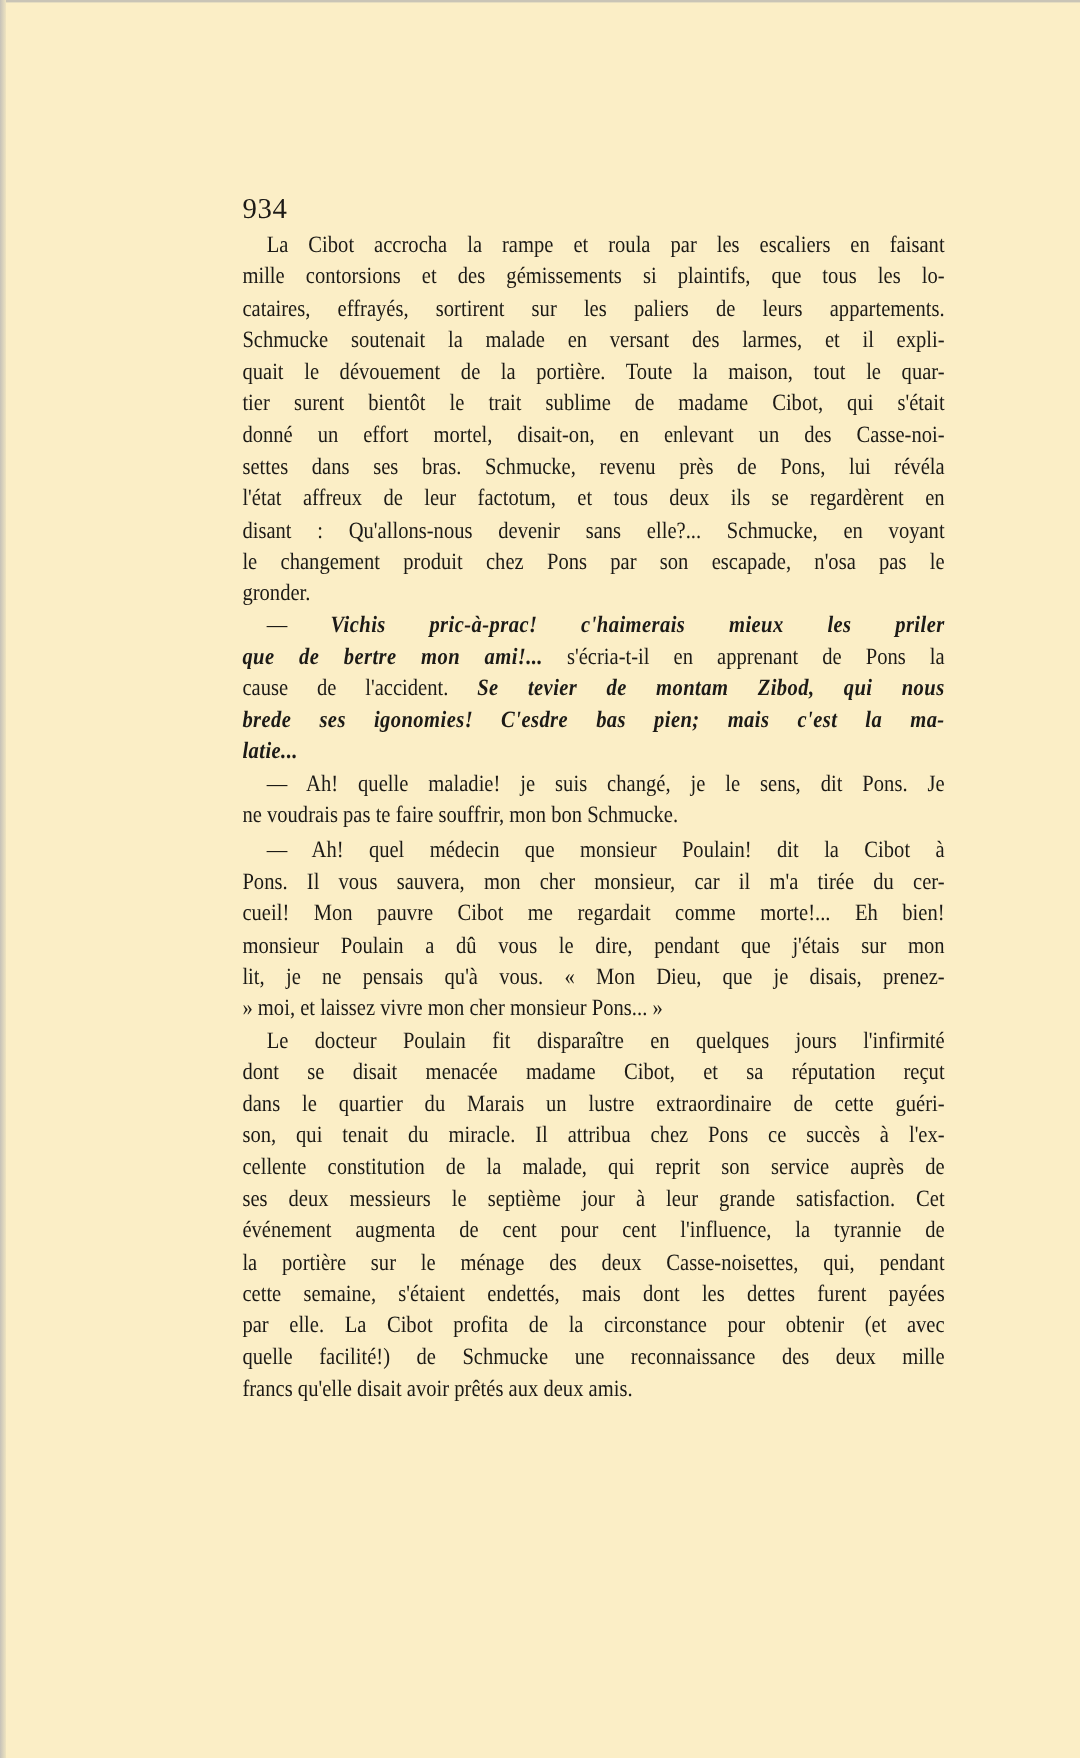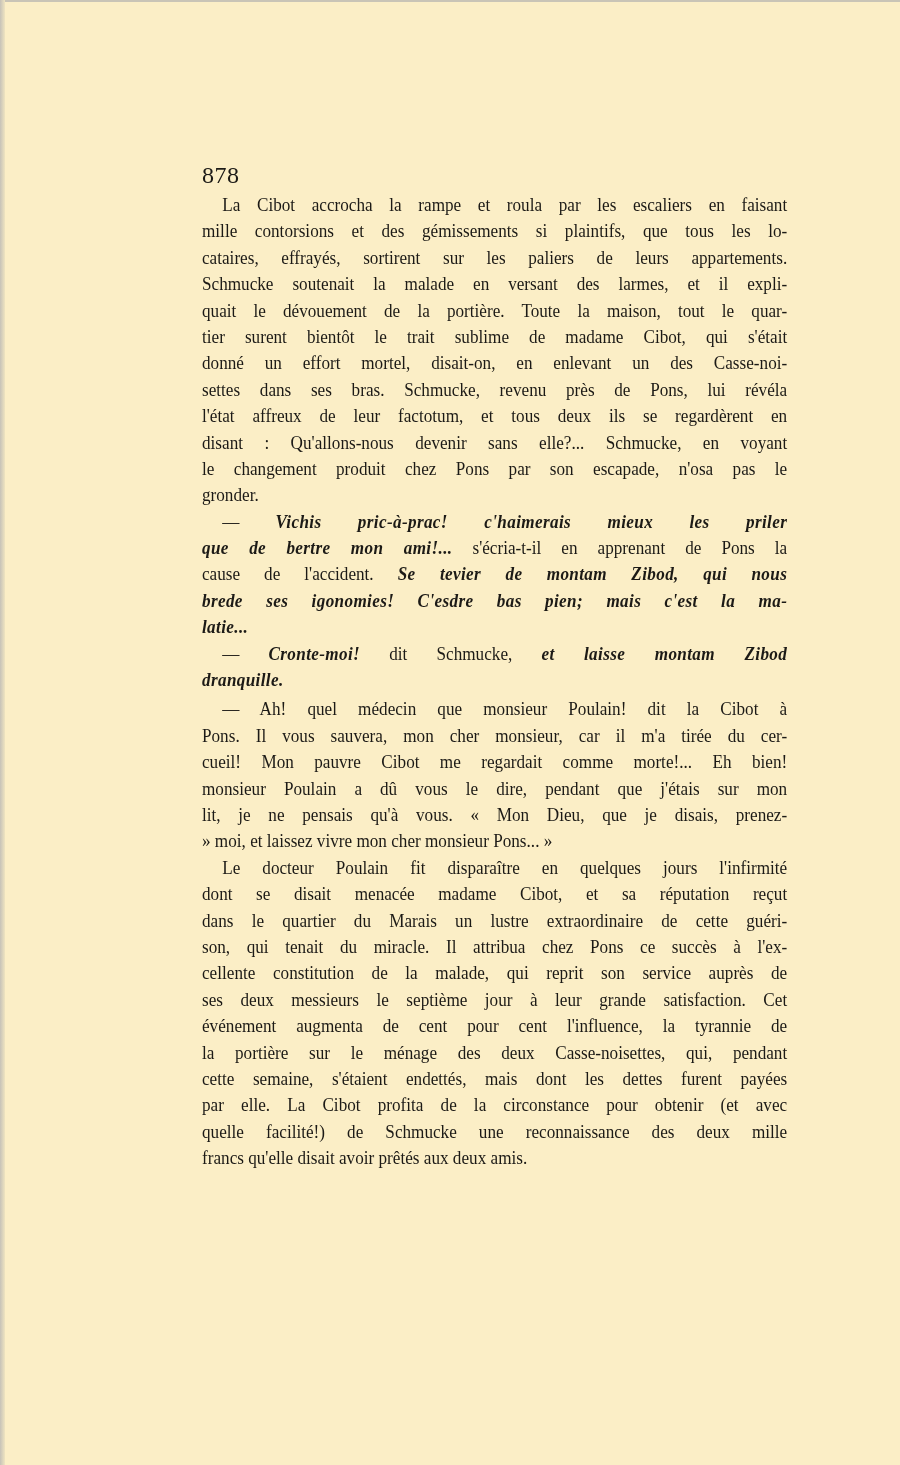--- a/index.html
+++ b/index.html
@@ -77,21 +77,21 @@
     .gap { height: 3px; }
   </style>
 </head>
 <body>
 
 <div class="page-edge-top"></div>
 <div class="page-edge-left"></div>
 
 <div class="page">
   <div class="running-head">
-    <span class="page-number">878</span>
+    <span class="page-number">934</span>
   </div>
 
   <div id="text-body">
       <div>
         <span class="line indent"><span>La Cibot accrocha la rampe et roula par les escaliers en faisant</span></span>
         <span class="line"><span>mille contorsions et des gémissements si plaintifs, que tous les lo-</span></span>
         <span class="line"><span>cataires, effrayés, sortirent sur les paliers de leurs appartements.</span></span>
         <span class="line"><span>Schmucke soutenait la malade en versant des larmes, et il expli-</span></span>
         <span class="line"><span>quait le dévouement de la portière. Toute la maison, tout le quar-</span></span>
         <span class="line"><span>tier surent bientôt le trait sublime de madame Cibot, qui s'était</span></span>
@@ -103,22 +103,22 @@
         <span class="line last"><span>gronder.</span></span>
       </div>
       <div>
         <span class="line indent"><span>— </span><span class="it">Vichis pric-à-prac! c'haimerais mieux les priler</span></span>
         <span class="line"><span class="it">que de bertre mon ami!...</span><span> s'écria-t-il en apprenant de Pons la</span></span>
         <span class="line"><span>cause de l'accident. </span><span class="it">Se tevier de montam Zibod, qui nous</span></span>
         <span class="line"><span class="it">brede ses igonomies! C'esdre bas pien; mais c'est la ma-</span></span>
         <span class="line last"><span class="it">latie...</span></span>
       </div>
       <div>
-        <span class="line indent"><span>— </span><span class="it">Cronte-moi!</span><span> dit Schmucke, </span><span class="it">et laisse montam Zibod</span></span>
-        <span class="line last"><span class="it">dranquille.</span></span>
+        <span class="line indent"><span>— Ah! quelle maladie! je suis changé, je le sens, dit Pons. Je</span></span>
+        <span class="line last"><span>ne voudrais pas te faire souffrir, mon bon Schmucke.</span></span>
       </div>
       <div class="gap"></div>
       <div>
         <span class="line indent"><span>— Ah! quel médecin que monsieur Poulain! dit la Cibot à</span></span>
         <span class="line"><span>Pons. Il vous sauvera, mon cher monsieur, car il m'a tirée du cer-</span></span>
         <span class="line"><span>cueil! Mon pauvre Cibot me regardait comme morte!... Eh bien!</span></span>
         <span class="line"><span>monsieur Poulain a dû vous le dire, pendant que j'étais sur mon</span></span>
         <span class="line"><span>lit, je ne pensais qu'à vous. « Mon Dieu, que je disais, prenez-</span></span>
         <span class="line last"><span>» moi, et laissez vivre mon cher monsieur Pons... »</span></span>
       </div>

